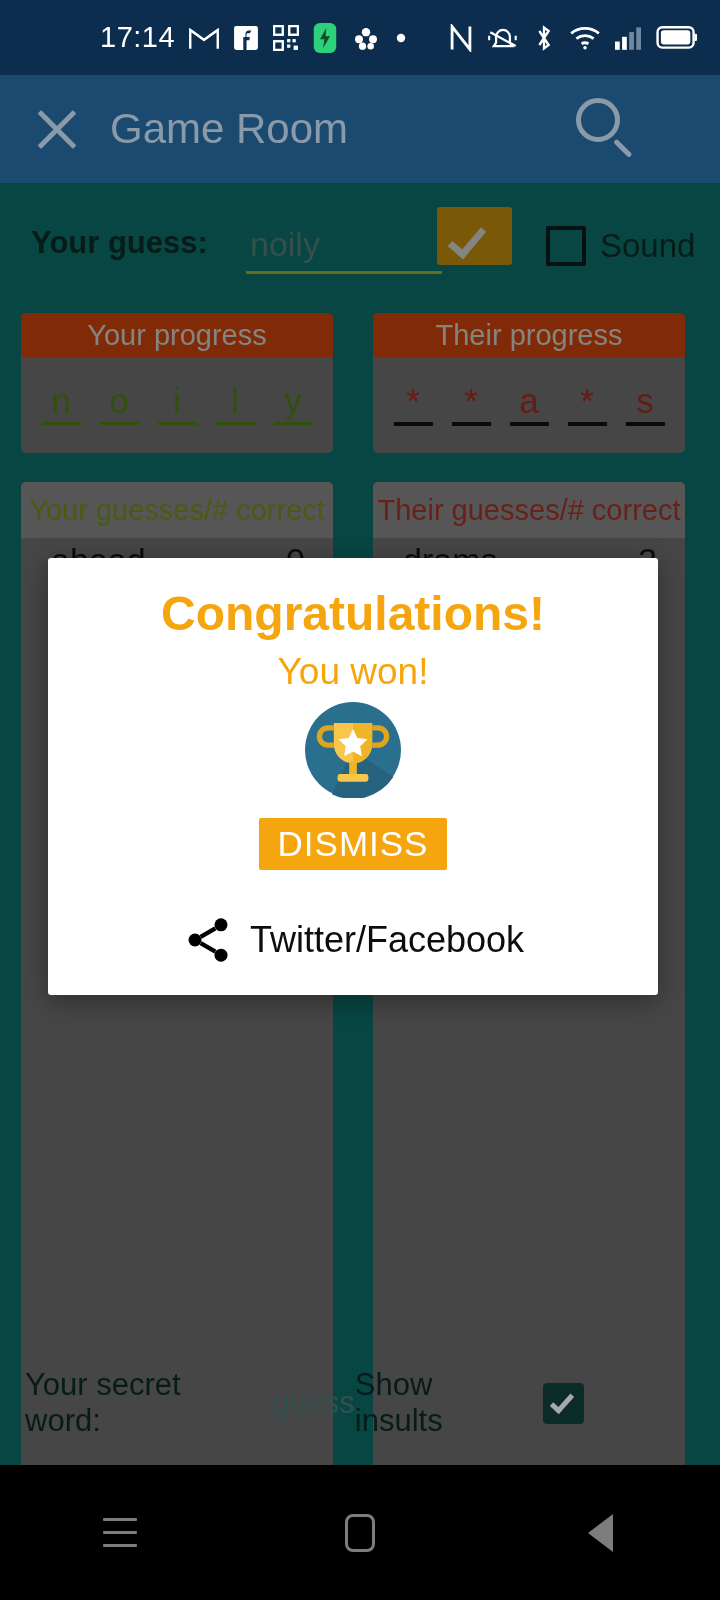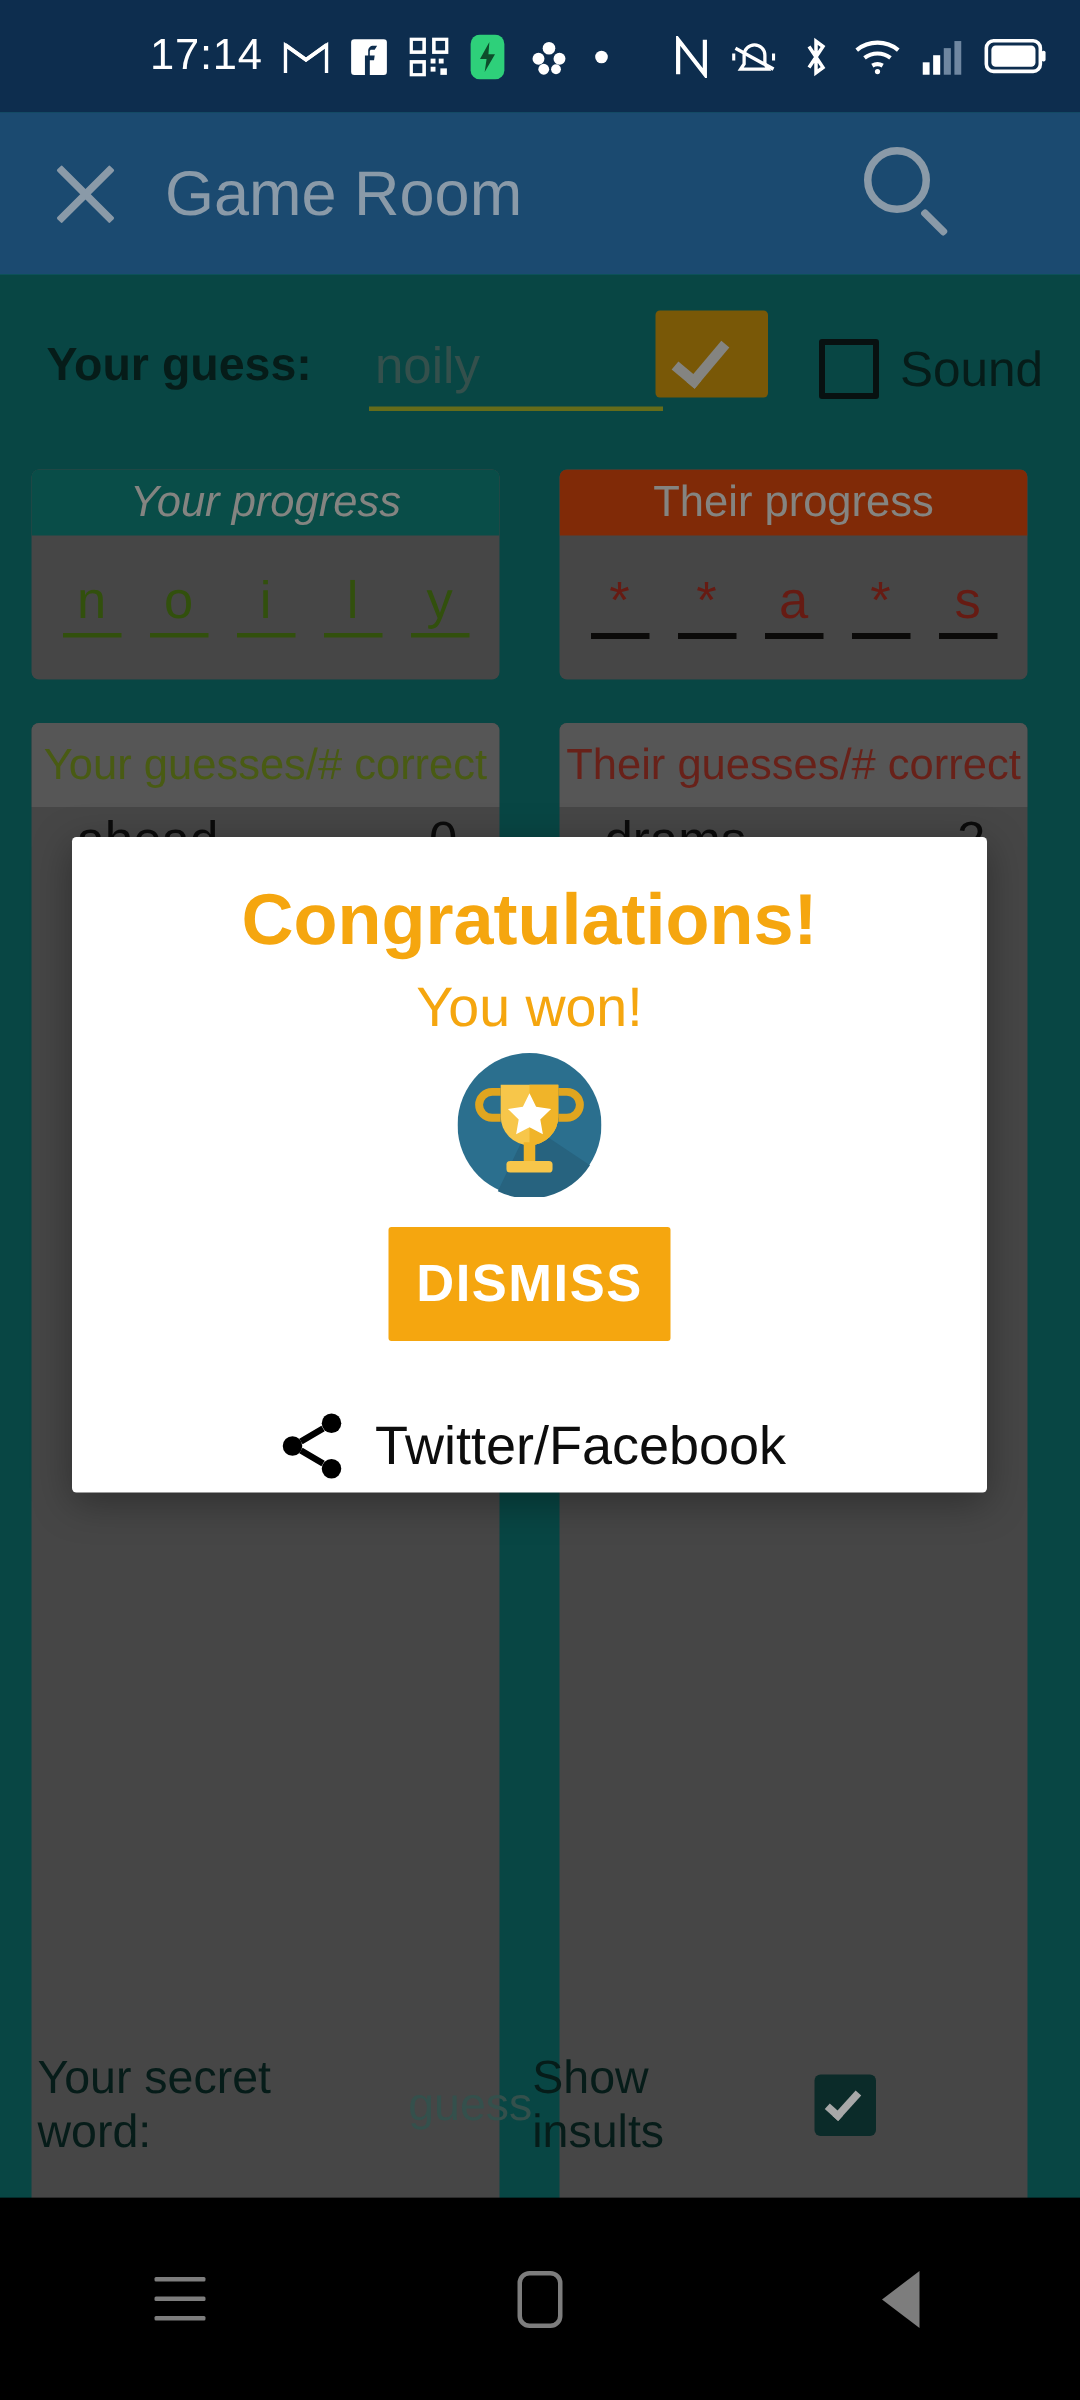--- a/index.html
+++ b/index.html
@@ -191,21 +191,21 @@
   }
   .panel-your-prog  { left: 21px;  top: 130px; height: 140px; }
   .panel-their-prog { left: 373px; top: 130px; height: 140px; }
   .panel-head {
     height: 44px;
     line-height: 44px;
     text-align: center;
     font-size: 29px;
     color: #c9c9c4;
   }
-  .head-green { background: #0f766e; font-style: italic; }
+  .head-green { background: #c2410c; }
   .head-red   { background: #c2410c; }
   .letters {
     display: flex;
     justify-content: center;
     align-items: flex-start;
     gap: 19px;
     padding-top: 23px;
   }
   .letter-cell {
     width: 39px;
@@ -319,30 +319,29 @@
     line-height: 44px;
   }
   .trophy-wrap {
     margin-top: 8px;
     display: flex;
     justify-content: center;
   }
   .dismiss-btn {
     margin: 20px auto 0 auto;
     display: block;
-    width: 188px; height: 76px;
+    width: 188px; height: 52px;
     background: #f5a60f;
     color: #ffffff;
     border: none;
     font-size: 35px;
     letter-spacing: 1px;
     font-family: "Liberation Sans", sans-serif;
     cursor: pointer;
     border-radius: 2px;
-    font-weight: bold;
   }
   .share-row {
     margin-top: 44px;
     display: flex;
     align-items: center;
     justify-content: center;
     gap: 16px;
     cursor: pointer;
   }
   .share-label {

